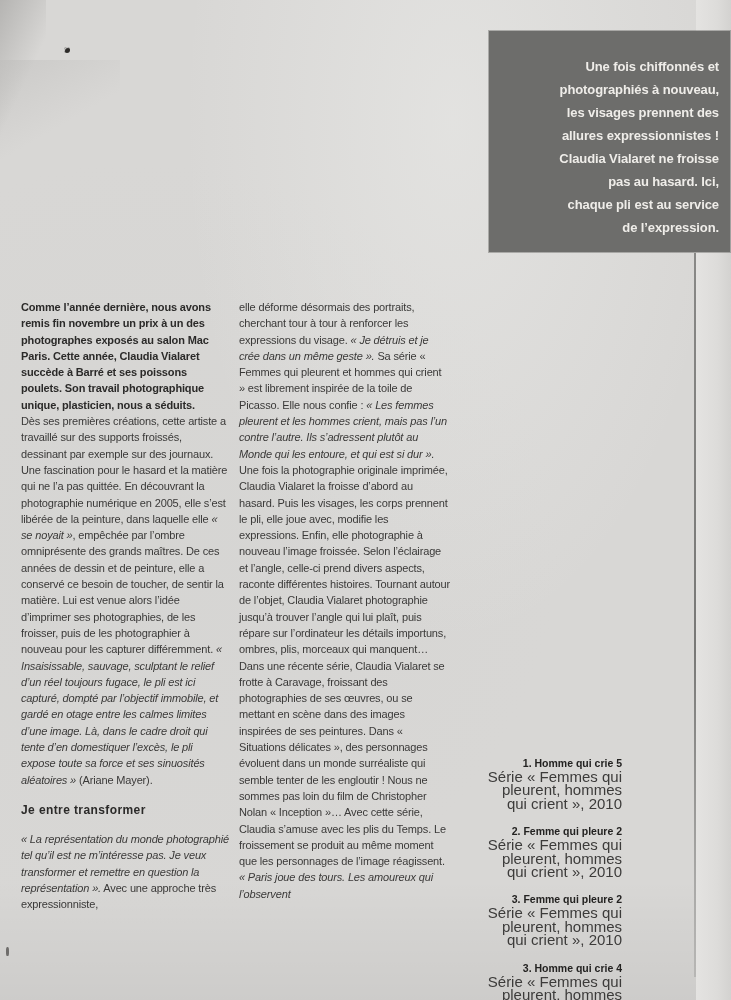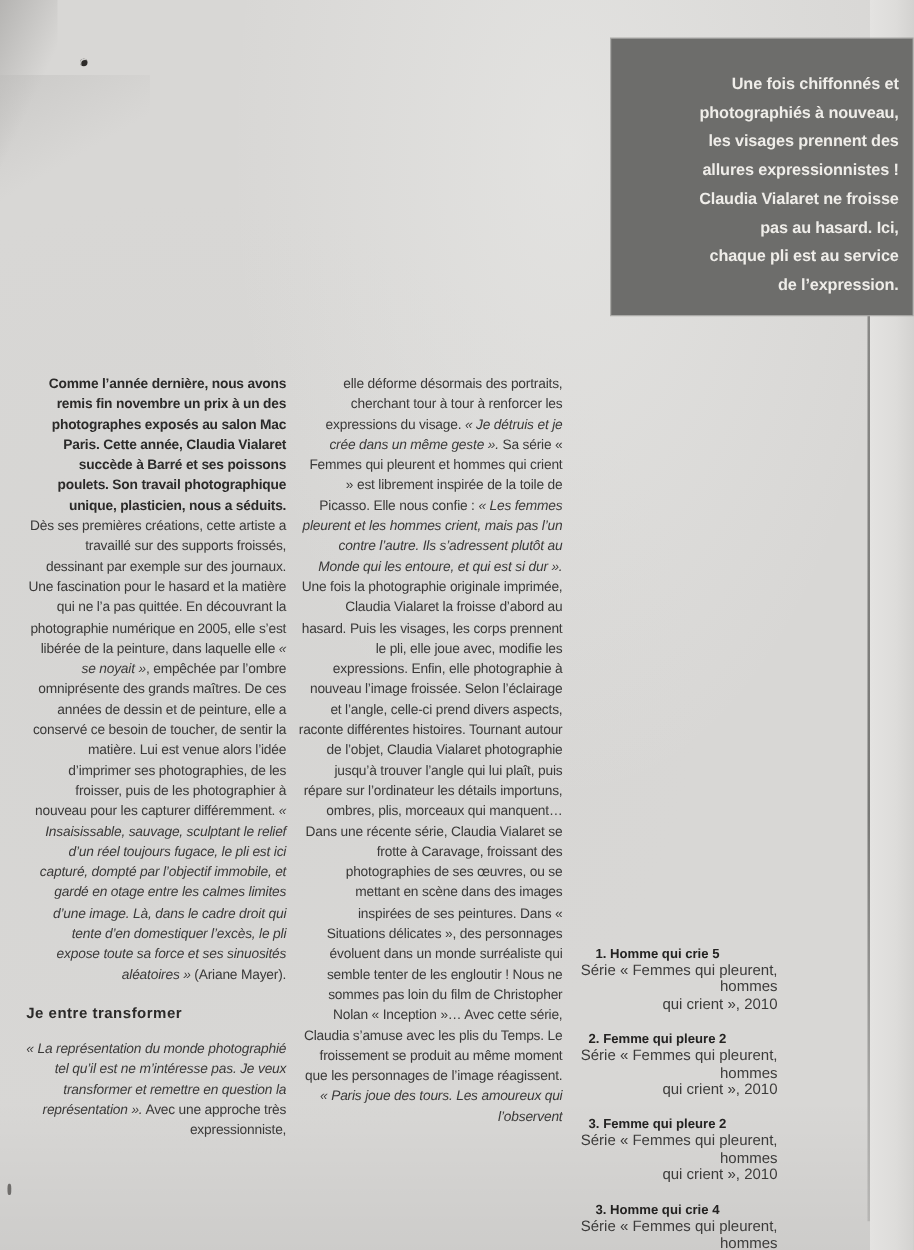--- a/index.html
+++ b/index.html
@@ -48,36 +48,36 @@
     position:absolute;right:11px;top:24px;width:186px;
     text-align:right;white-space:pre-line;
     color:#efede9;font-weight:bold;
     font-size:13px;line-height:23px;letter-spacing:-0.1px;
   }
 
   
   .col{position:absolute;top:299px;color:#3a3938;font-size:11px;line-height:16.3px;letter-spacing:-0.15px;}
   .col-left{left:21px;width:208px;}
   .col-right{left:239px;width:211px;}
-  .col p{margin:0;text-align:right;}
+  .col p{margin:0;}
   .col h3{
     margin:15px 0 14px 0;color:#272625;
     font-size:12px;line-height:14px;letter-spacing:.4px;
   }
   .bd{font-weight:bold;color:#2b2a29;}
   .it{font-style:italic;}
 
   
   .captions{
     position:absolute;left:430px;top:757px;width:192px;
     text-align:right;color:#3c3b3a;
   }
   .caption{margin:0 0 15px 0;}
-  .caption-title{font-weight:bold;font-size:10.5px;line-height:13px;color:#232221;text-align:center;}
-  .caption-detail{font-size:12px;line-height:13.4px;white-space:pre-line;}
+  .caption-title{font-weight:bold;font-size:10.5px;line-height:13px;color:#232221;}
+  .caption-detail{font-size:15px;line-height:13.4px;white-space:pre-line;}
 </style>
 </head>
 <body>
 
 <div class="page">
   <div class="crease-tl"></div>
   <div class="crease-tl2"></div>
   <div class="edge-strip"></div>
   <div class="fold-line"></div>
   <div class="speck s1"></div>

